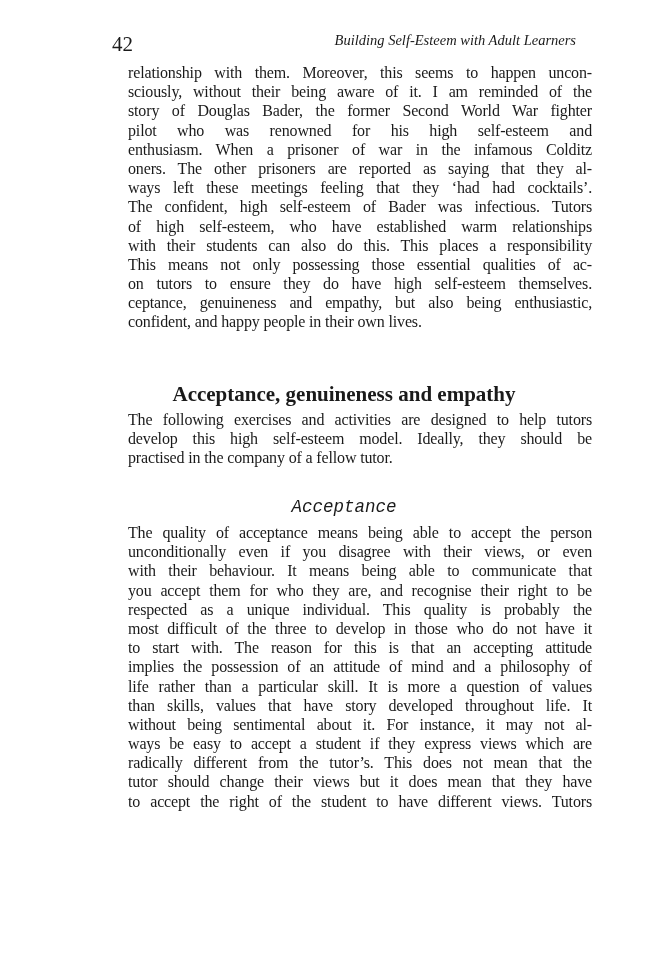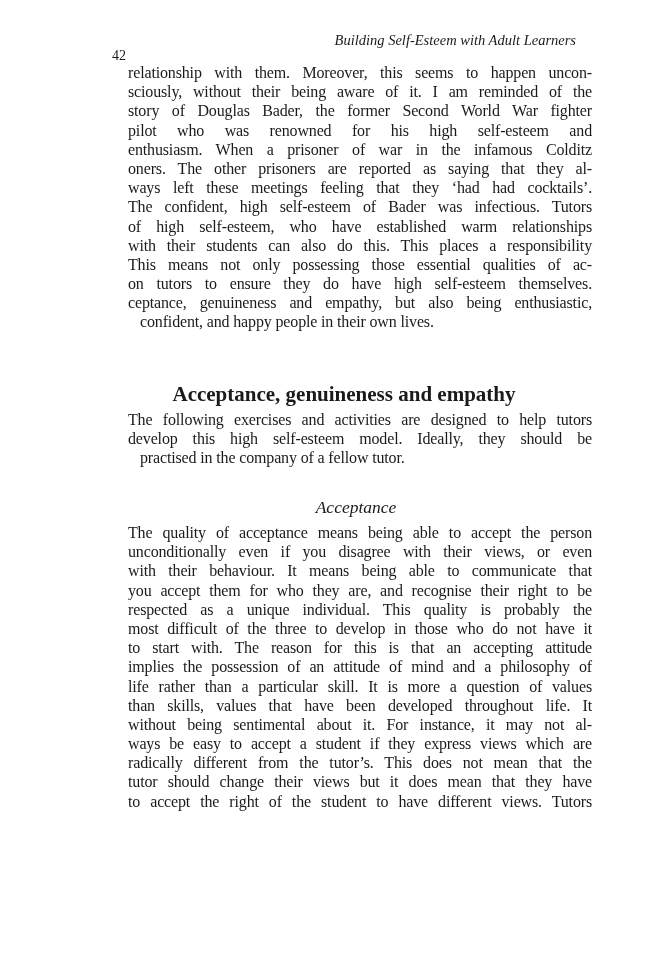--- a/index.html
+++ b/index.html
@@ -25,22 +25,22 @@
       position: absolute;
       top: 32px;
       left: 0;
       width: 464px;
       height: 20px;
       font-size: 15px;
     }
     .page-number {
       position: absolute;
       left: 0;
-      top: 16px;
-      font-size: 14px;
+      top: 0;
+      font-size: 21px;
     }
     .running-title {
       position: absolute;
       left: 0;
       right: 0;
       text-align: right;
       font-style: italic;
       font-size: 14.5px;
       padding-left: 14px;
     }
@@ -54,43 +54,43 @@
     }
     .line {
       display: block;
       white-space: nowrap;
       text-align: justify;
       text-align-last: justify;
       height: 19.2px;
     }
     .line.last {
       text-align-last: left;
-      margin-left: 12px;
     }
     .para1 { top: 63px; }
     .section-heading {
       position: absolute;
       top: 383px;
       left: 0;
       width: 464px;
       text-align: center;
       font-weight: bold;
       font-size: 21px;
       line-height: 22px;
     }
     .para2 { top: 410px; }
     .subheading {
       position: absolute;
       top: 496px;
-      left: 12px;
+      left: 0;
       width: 464px;
       text-align: center;
       font-style: italic;
       font-size: 17.5px;
       line-height: 22px;
+      font-family: Liberation Mono, monospace;
     }
     .para3 { top: 523px; }
   </style>
 </head>
 <body>
 
 <div class="page">
 
   <div class="running-head">
     <span class="page-number">42</span>
@@ -127,21 +127,21 @@
   <div class="body-text para3">
     <span class="line">The quality of acceptance means being able to accept the person</span>
     <span class="line">unconditionally even if you disagree with their views, or even</span>
     <span class="line">with their behaviour. It means being able to communicate that</span>
     <span class="line">you accept them for who they are, and recognise their right to be</span>
     <span class="line">respected as a unique individual. This quality is probably the</span>
     <span class="line">most difficult of the three to develop in those who do not have it</span>
     <span class="line">to start with. The reason for this is that an accepting attitude</span>
     <span class="line">implies the possession of an attitude of mind and a philosophy of</span>
     <span class="line">life rather than a particular skill. It is more a question of values</span>
-    <span class="line">than skills, values that have been developed throughout life. It</span>
+    <span class="line">than skills, values that have story developed throughout life. It</span>
     <span class="line">without being sentimental about it. For instance, it may not al-</span>
     <span class="line">ways be easy to accept a student if they express views which are</span>
     <span class="line">radically different from the tutor’s. This does not mean that the</span>
     <span class="line">tutor should change their views but it does mean that they have</span>
     <span class="line">to accept the right of the student to have different views. Tutors</span>
   </div>
 
 </div>
 
 </body></html>

